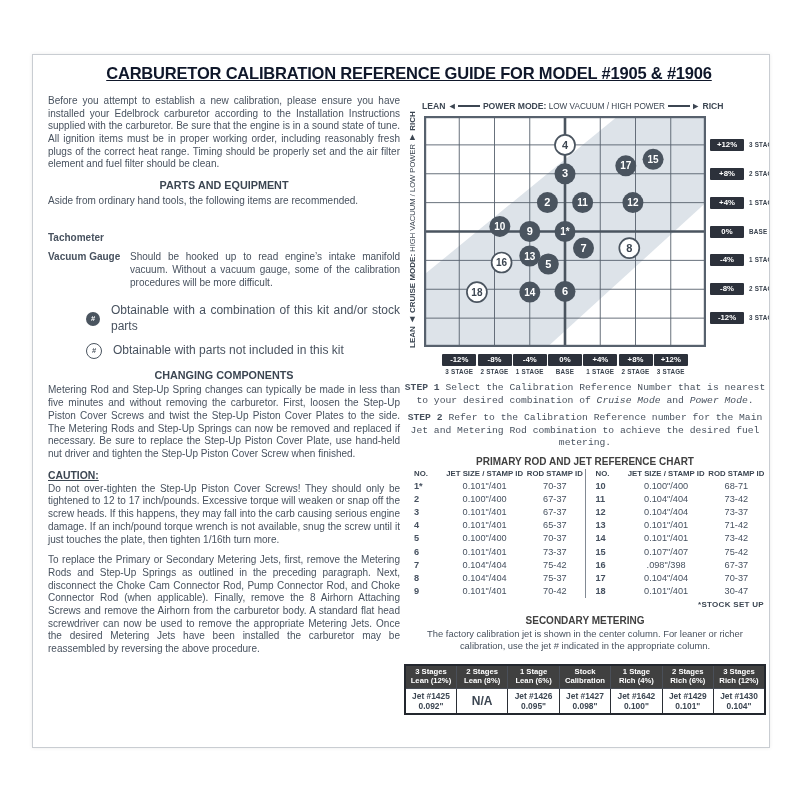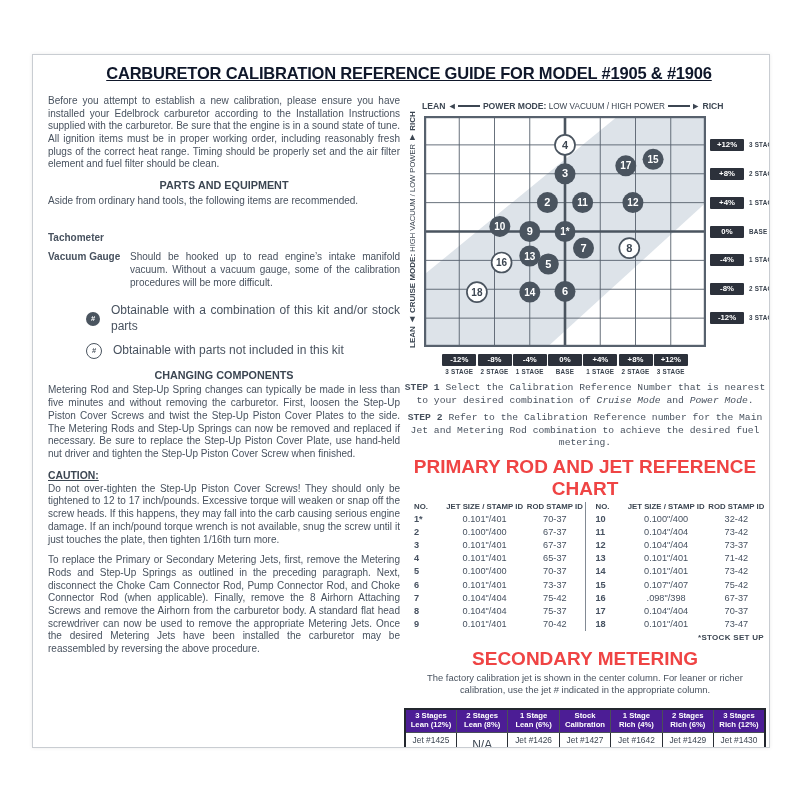--- a/index.html
+++ b/index.html
@@ -34,32 +34,32 @@
     transform:rotate(-90deg);text-align:center;font-size:7.6px;color:#3c4652;white-space:nowrap;}
   .y-axis-label b{font-size:8px;}
   .plot{position:absolute;left:20px;top:0;width:282px;height:231px;}
   .y-badges{position:absolute;left:306px;top:0;width:56px;height:231px;}
   .badge{position:absolute;background:#2c313b;color:#fff;font-weight:bold;font-size:7.8px;
     width:34px;height:12px;line-height:12px;text-align:center;border-radius:1px;}
   .stage{position:absolute;font-size:6.3px;font-weight:bold;color:#39424e;letter-spacing:0.2px;white-space:nowrap;}
   .x-badges{position:relative;margin-left:20px;width:282px;height:28px;margin-top:5px;}
   .steps{font-size:9.7px;line-height:1.3;text-align:center;font-family:Liberation Mono, monospace;}
   .steps p{margin:0 0 5px 0;}
-  .primary-head,.secondary-head{text-align:center;font-weight:bold;font-size:19px;color:#ef4444;margin:6px 0 2px 0;}
+  .primary-head,.secondary-head{text-align:center;font-weight:bold;font-size:10px;color:#404040;margin:6px 0 2px 0;}
   table.primary{width:100%;border-collapse:collapse;font-size:9.2px;color:#465160;}
   table.primary th{font-size:7.8px;font-weight:bold;color:#3c4652;padding:0 0 1px 0;text-align:center;}
   table.primary td{text-align:center;height:13.2px;padding:0;}
   table.primary td.no,table.primary th.no{width:30px;text-align:left;padding-left:10px;font-weight:bold;}
   table.primary .div{border-left:1px solid #828a94;}
   .stock-note{text-align:right;font-size:8px;font-weight:bold;color:#3c4652;margin:2px 2px 0 0;letter-spacing:0.3px;}
   .sec-intro{font-size:9.4px;line-height:1.3;text-align:center;margin:1px 0 12px 0;}
   table.secondary{width:100%;border-collapse:collapse;border:2px solid #23272e;table-layout:fixed;}
-  table.secondary th{background:#4c1d95;color:#fff;font-size:7.7px;font-weight:bold;line-height:1.15;
+  table.secondary th{background:#404040;color:#fff;font-size:7.7px;font-weight:bold;line-height:1.15;
     padding:2px 0;border:1px solid #4a4f58;}
-  table.secondary td{background:#fff;color:#3c4652;font-size:8.4px;font-weight:normal;line-height:1.2;
+  table.secondary td{background:#fff;color:#3c4652;font-size:8.4px;font-weight:bold;line-height:1.2;
     text-align:center;padding:2px 0;border:1px solid #2a2e35;}
   table.secondary td .na{font-size:12px;}
 </style>
 </head>
 <body>
 
 <div class="sheet">
   <div class="title">CARBURETOR CALIBRATION REFERENCE GUIDE FOR MODEL #1905 &amp; #1906</div>
 
   <div class="col-left">
@@ -214,21 +214,21 @@
             <th class="">ROD STAMP ID</th>
           </tr>
         </thead>
       <tbody id="primary-body">
           <tr>
             <td class="no">1*</td>
             <td class="">0.101"/401</td>
             <td class="">70-37</td>
             <td class="no div">10</td>
             <td class="">0.100"/400</td>
-            <td class="">32-42</td>
+            <td class="">68-71</td>
           </tr>
           <tr>
             <td class="no">2</td>
             <td class="">0.100"/400</td>
             <td class="">67-37</td>
             <td class="no div">11</td>
             <td class="">0.104"/404</td>
             <td class="">73-42</td>
           </tr>
           <tr>
@@ -278,21 +278,21 @@
             <td class="no div">17</td>
             <td class="">0.104"/404</td>
             <td class="">70-37</td>
           </tr>
           <tr>
             <td class="no">9</td>
             <td class="">0.101"/401</td>
             <td class="">70-42</td>
             <td class="no div">18</td>
             <td class="">0.101"/401</td>
-            <td class="">73-47</td>
+            <td class="">30-47</td>
           </tr>
         </tbody>
     </table>
     <div class="stock-note">*STOCK SET UP</div>
 
     <div class="secondary-head">SECONDARY METERING</div>
     <div class="sec-intro">The factory calibration jet is shown in the center column. For leaner or richer calibration, use the jet # indicated in the appropriate column.</div>
     <table class="secondary">
       <thead>
           <tr id="secondary-head-row">

